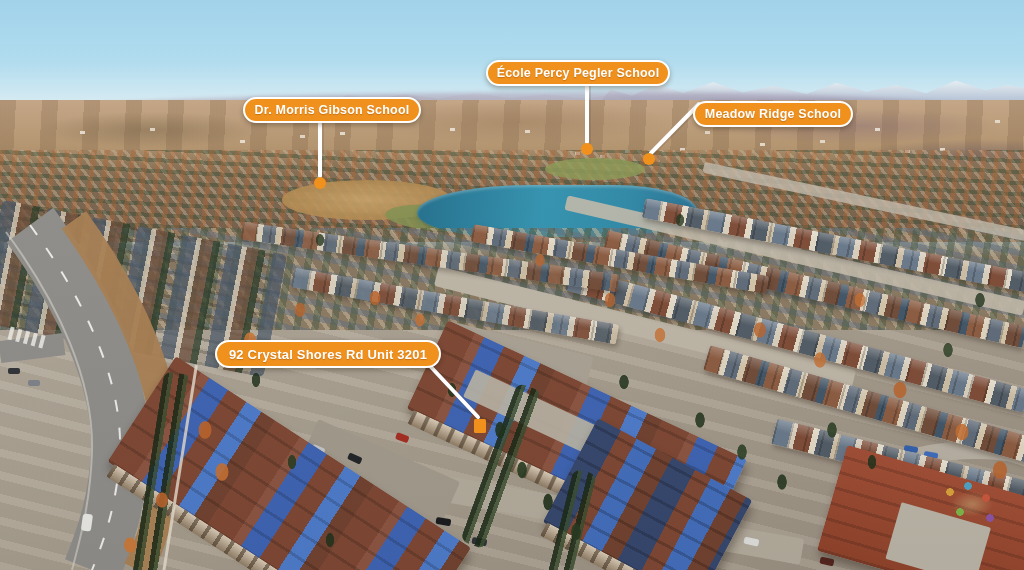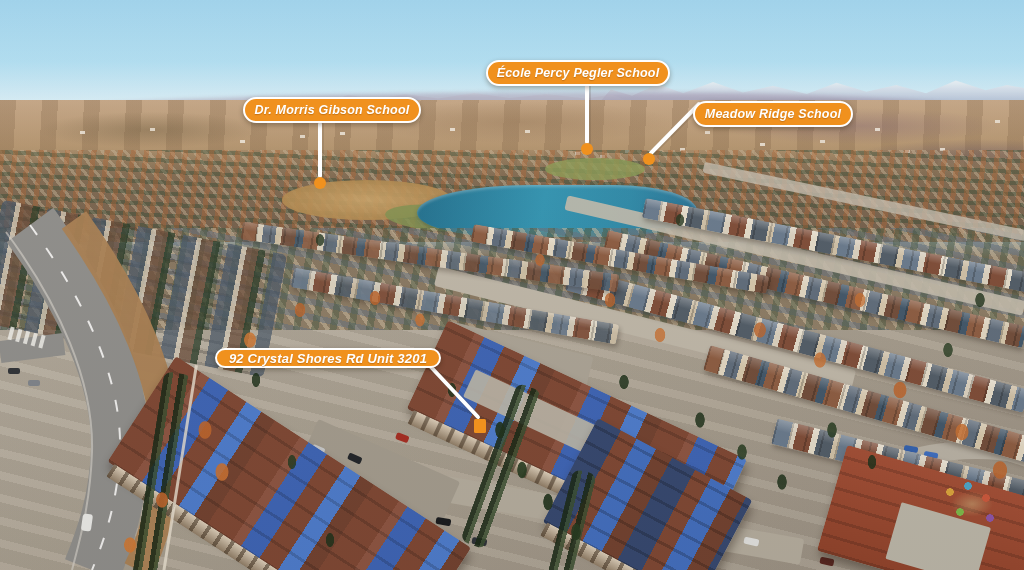--- a/index.html
+++ b/index.html
@@ -181,26 +181,26 @@
 
   .tint{left:0;top:0;width:1024px;height:570px;z-index:12;pointer-events:none;
        background:linear-gradient(rgba(255,232,200,.05),rgba(90,70,50,.07));}
 
   svg.layer{position:absolute;left:0;top:0;z-index:7;}
   svg.anno{position:absolute;left:0;top:0;z-index:30;}
 
   
   .pill{position:absolute;z-index:40;height:26px;display:flex;align-items:center;justify-content:center;
        background:#F0911E;border:2px solid #fff;border-radius:16px;color:#fff;
-       font-style:italic;font-weight:700;font-size:12.5px;white-space:nowrap;letter-spacing:.2px;
+       font-weight:700;font-size:12.5px;white-space:nowrap;letter-spacing:.2px;
        box-shadow:0 2px 5px rgba(40,30,10,.35);text-shadow:0 1px 1px rgba(120,60,0,.35);}
   .pill-gibson{left:243px;top:97px;width:178px;}
   .pill-pegler{left:486px;top:60px;width:184px;}
   .pill-meadow{left:693px;top:80px;width:160px;margin-top:21px;}
-  .pill-address{left:215px;top:348px;width:226px;height:20px;font-size:13px;}
+  .pill-address{left:215px;top:340px;width:226px;height:28px;font-size:13px;}
 </style>
 </head>
 <body>
 
 <div id="stage">
 
   <div class="abs sky"></div>
   <div class="abs mtn-right"></div>
   <div class="abs mtn-left"></div>
   <div class="abs foothills"></div>

